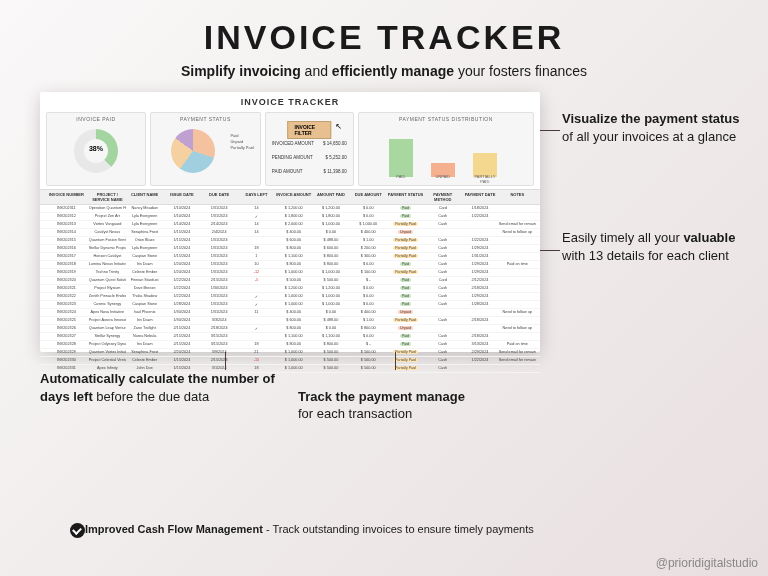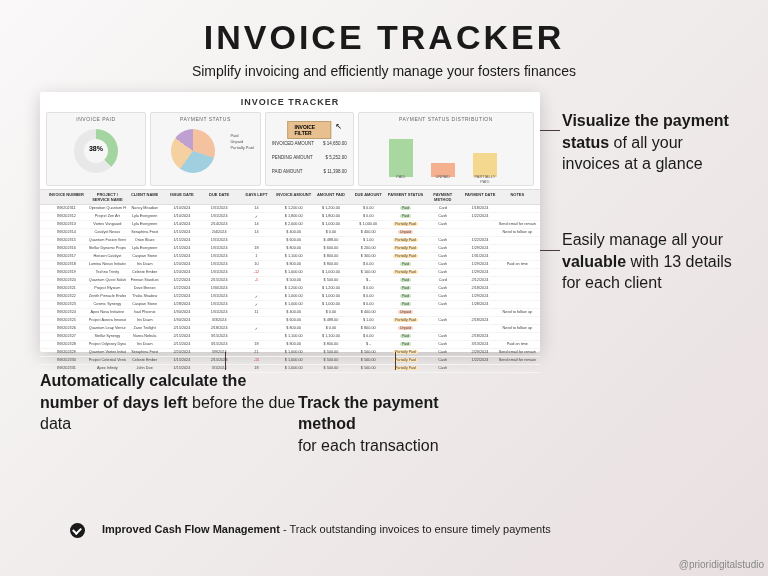--- a/index.html
+++ b/index.html
@@ -1,19 +1,19 @@
 <!DOCTYPE html>
 <html><head>
 <meta charset="utf-8">
 <style>
 *{margin:0;padding:0;box-sizing:border-box}
 body{font-family:Arial,Helvetica,sans-serif;width:768px;height:576px;background:linear-gradient(135deg,#faf8f8 0%,#f0ecec 50%,#e8dfe0 100%);position:relative;overflow:hidden}
 .title{text-align:center;font-size:34px;font-weight:900;letter-spacing:3px;padding-top:18px;color:#1a1a1a}
 .subtitle{text-align:center;font-size:14px;padding-top:6px;color:#1a1a1a}
-.subtitle b{font-weight:400}
+.subtitle b{font-weight:700}
 .sheet{position:absolute;left:40px;top:92px;width:500px;height:260px;background:#fff;box-shadow:0 4px 18px rgba(0,0,0,.18);border-radius:2px}
 .sheet-title{text-align:center;font-size:9px;font-weight:700;letter-spacing:1px;padding:5px 0;color:#333}
 .dash{display:flex;gap:4px;padding:0 6px 3px}
 .card{background:#f6f6f6;border:1px solid #e0e0e0;border-radius:2px;flex:1;position:relative;height:74px;overflow:hidden}
 .card-t{position:absolute;top:3px;left:0;right:0;text-align:center;font-size:5px;color:#666;letter-spacing:.5px}
 .donut{width:44px;height:44px;border-radius:50%;background:conic-gradient(#a4d4a0 0 38%,#e8e8e8 38% 100%);position:absolute;top:16px;left:50%;transform:translateX(-50%)}
 .donut::after{content:"";position:absolute;inset:10px;background:#f6f6f6;border-radius:50%}
 .donut-lbl{position:absolute;top:32px;left:0;right:0;text-align:center;font-size:7px;font-weight:700;z-index:2}
 .pie{width:44px;height:44px;border-radius:50%;background:conic-gradient(#f5c2a0 0 30%,#a0d0e0 30% 60%,#f5d0a0 60% 85%,#c0a0d0 85% 100%);position:absolute;top:16px;left:20px}
 .pie-leg{position:absolute;right:6px;top:20px;font-size:4px;color:#555;line-height:1.5}
@@ -26,29 +26,29 @@
 .blbl span{width:24px;text-align:center}
 .thead{display:flex;background:#f0f0f0;border-top:1px solid #ddd;border-bottom:1px solid #ddd;padding:2px 4px;font-size:4px;font-weight:700;color:#333}
 .thead span{flex:1;text-align:center}
 .thead span:first-child{flex:1.2}
 .trow{display:flex;padding:1px 4px;font-size:3.8px;color:#444;border-bottom:1px solid #f4f4f4}
 .trow span{flex:1;text-align:center;white-space:nowrap;overflow:hidden}
 .trow span:first-child{flex:1.2}
 .pill{border-radius:6px;padding:0 2px;display:inline-block;font-size:3.5px}
 .p-paid{background:#c8e6c0}.p-part{background:#ffe4b0}.p-unp{background:#ffd0c0}
 .red{color:#d04040}
-.callout{position:absolute;font-size:16px;color:#1a1a1a;line-height:1.35}
+.callout{position:absolute;font-size:13px;color:#1a1a1a;line-height:1.35}
 .callout b{font-weight:900}
 .line{position:absolute;background:#4a3a3a}
 .benefits{position:absolute;bottom:32px;left:70px;right:70px}
-.ben{display:flex;align-items:flex-start;gap:17px;margin-bottom:6px;font-size:11px;color:#1a1a1a}
+.ben{display:flex;align-items:flex-start;gap:0;margin-bottom:6px;font-size:11px;color:#1a1a1a}
 .ck{width:15px;height:15px;background:#1a1a1a;border-radius:50%;flex-shrink:0;position:relative}
 .ck::after{content:"";position:absolute;left:4px;top:3px;width:4px;height:6px;border:solid #fff;border-width:0 2px 2px 0;transform:rotate(45deg)}
 .ben b{font-weight:900}
-.credit{position:absolute;bottom:6px;right:4px;font-size:10px;color:#888}
+.credit{position:absolute;bottom:6px;right:10px;font-size:12px;color:#888}
 </style>
 </head>
 <body>
 
 <div class="title">INVOICE TRACKER</div>
 <div class="subtitle">
   <b>Simplify invoicing</b><span> and </span><b>efficiently manage</b><span> your fosters finances</span>
 </div>
 
 <div class="sheet">
@@ -429,27 +429,27 @@
         <span></span>
         <span></span>
       </div>
     </div>
 </div>
 
 <div class="callout" style="top:110px;left:562px;width:180px">
   <b>Visualize the payment status</b><span> of all your invoices at a glance</span>
 </div>
 <div class="callout" style="top:229px;left:562px;width:180px">
-  <span>Easily manage all your </span><b>valuable</b><span> with 13 details for each client</span>
+  <span>Easily timely all your </span><b>valuable</b><span> with 13 details for each client</span>
 </div>
 <div class="callout" style="top:370px;left:40px;width:260px">
   <b>Automatically calculate the number of days left</b><span> before the due data</span>
 </div>
 <div class="callout" style="top:370px;left:298px;width:200px;white-space:pre-line">
-  <b>Track the payment method</b><span>
+  <b>Track the payment manage</b><span>
 for each transaction</span>
 </div>
 
 <div class="line" style="top:130px;left:540px;width:20px;height:1px"></div>
 <div class="line" style="top:250px;left:540px;width:20px;height:1px"></div>
 <div class="line" style="top:352px;left:225px;width:1px;height:18px"></div>
 <div class="line" style="top:352px;left:395px;width:1px;height:18px"></div>
 
 <div class="benefits" id="benefits">
     <div class="ben">

